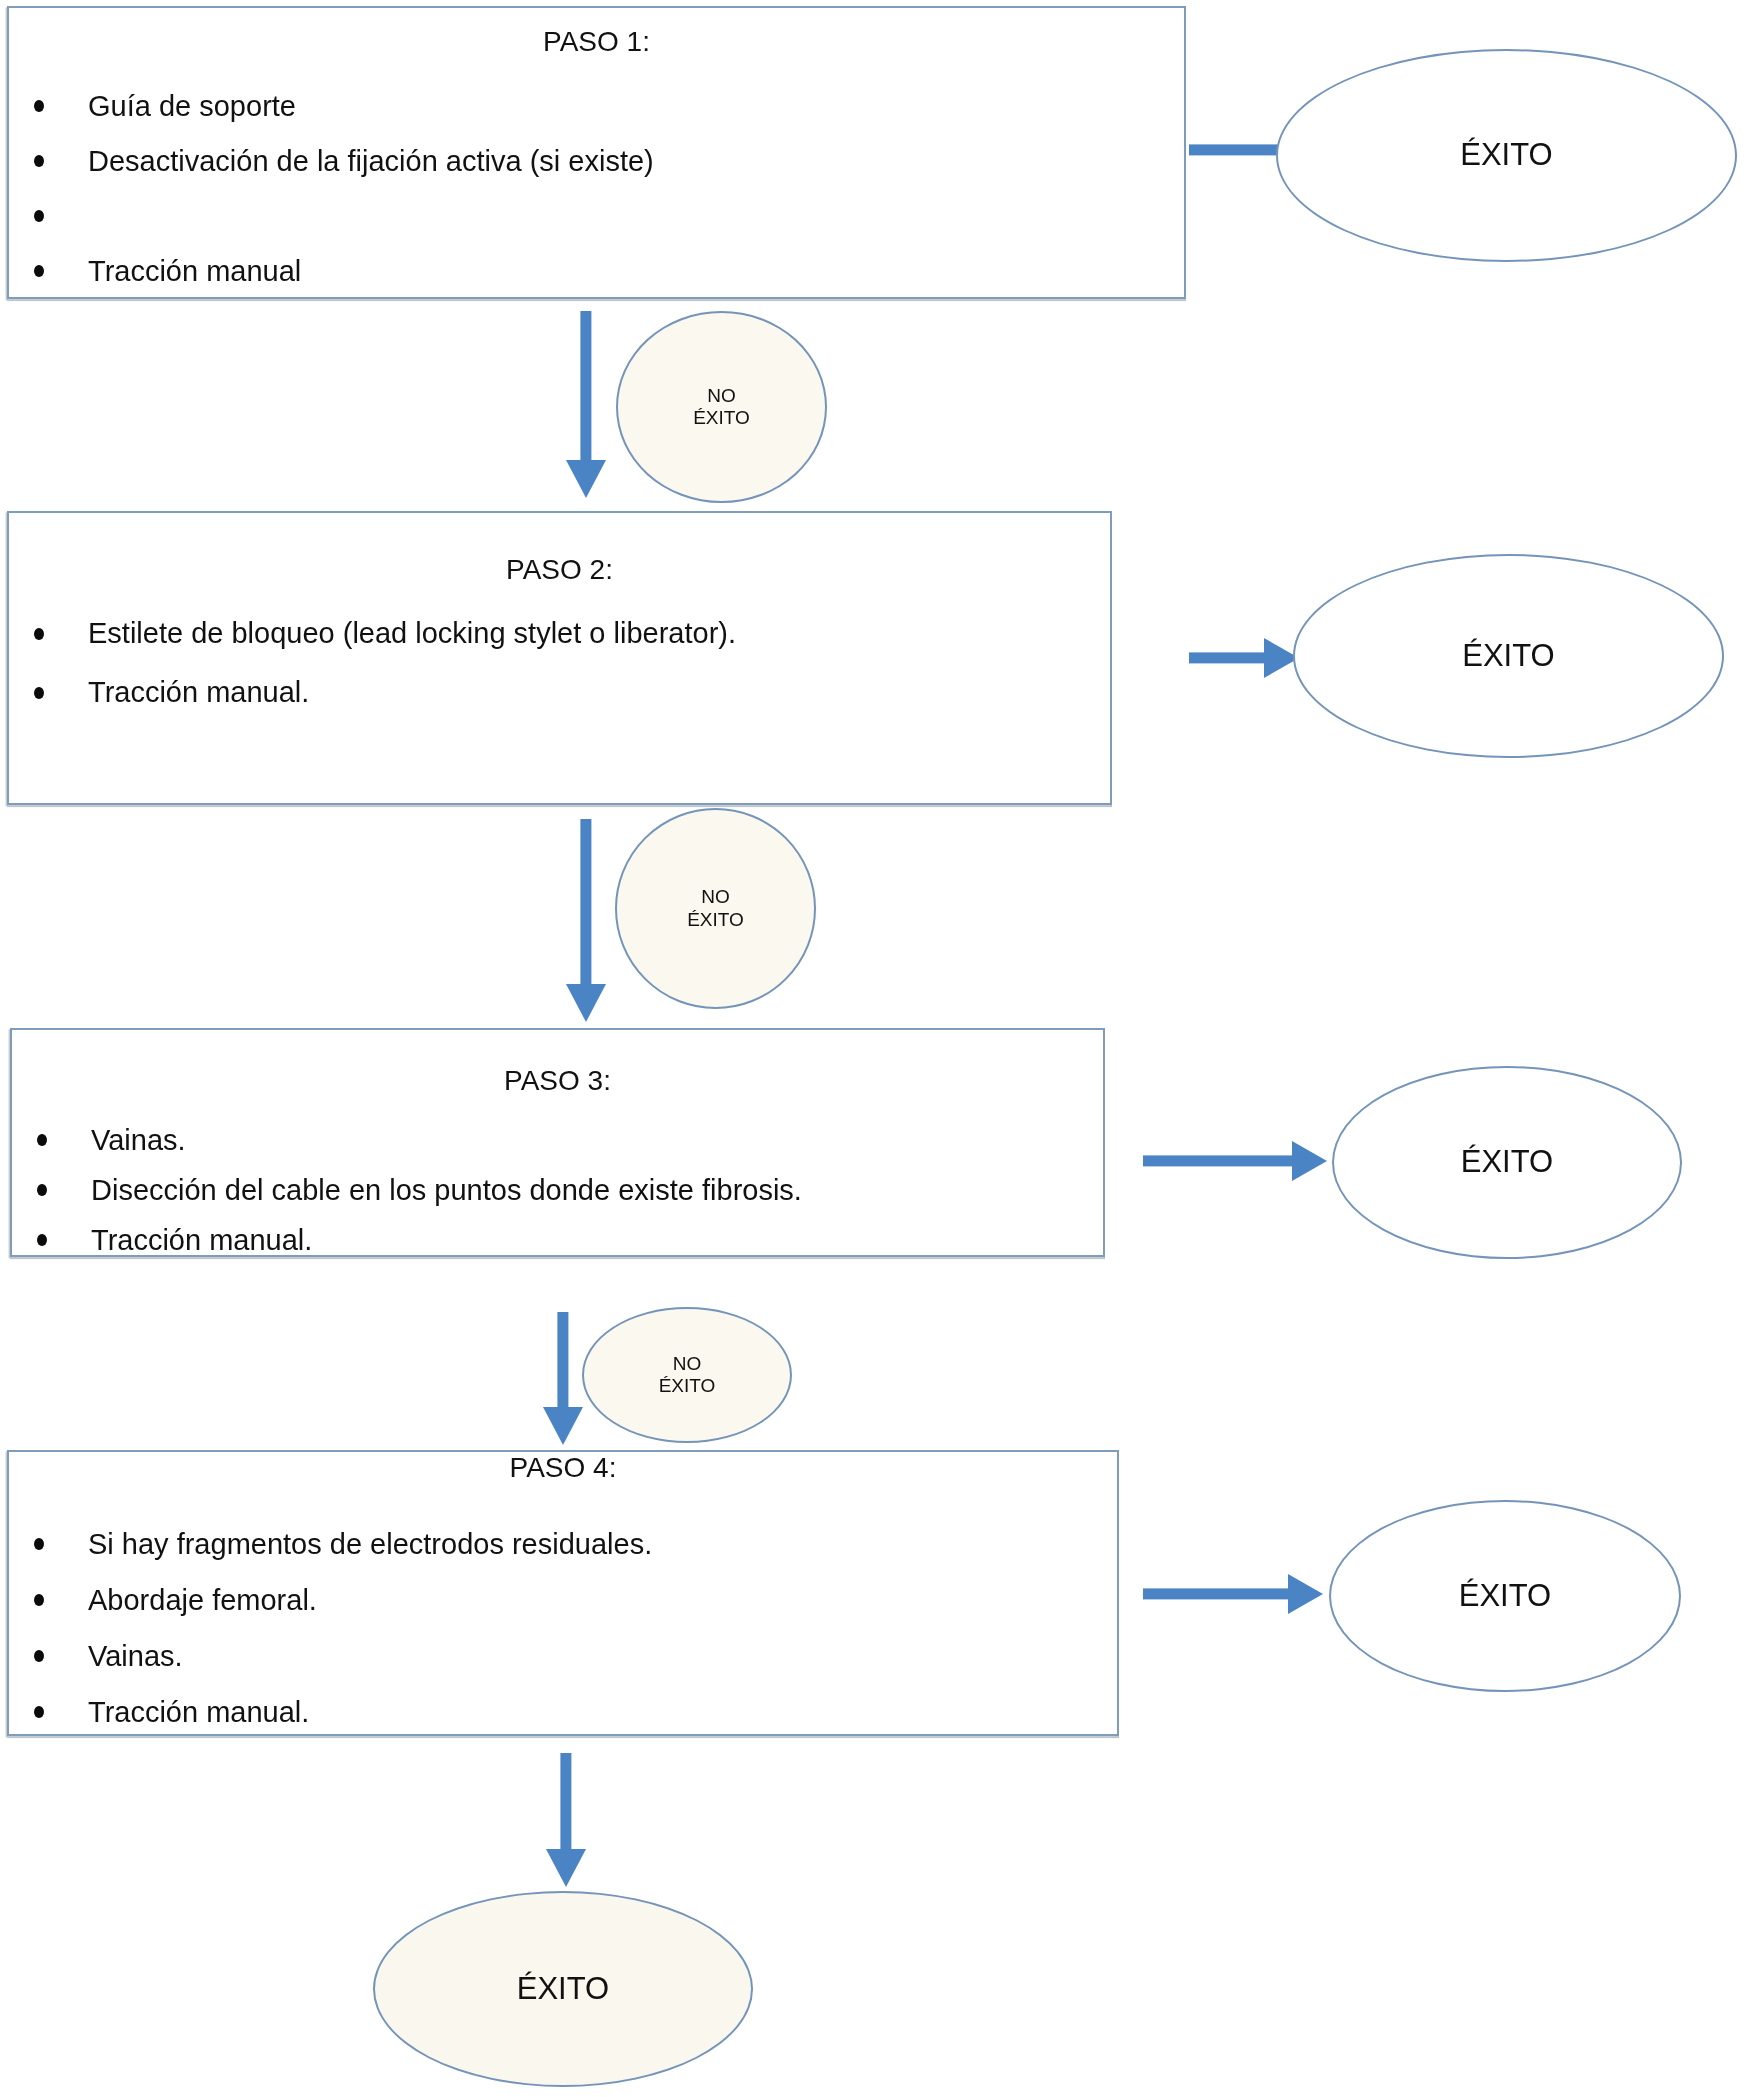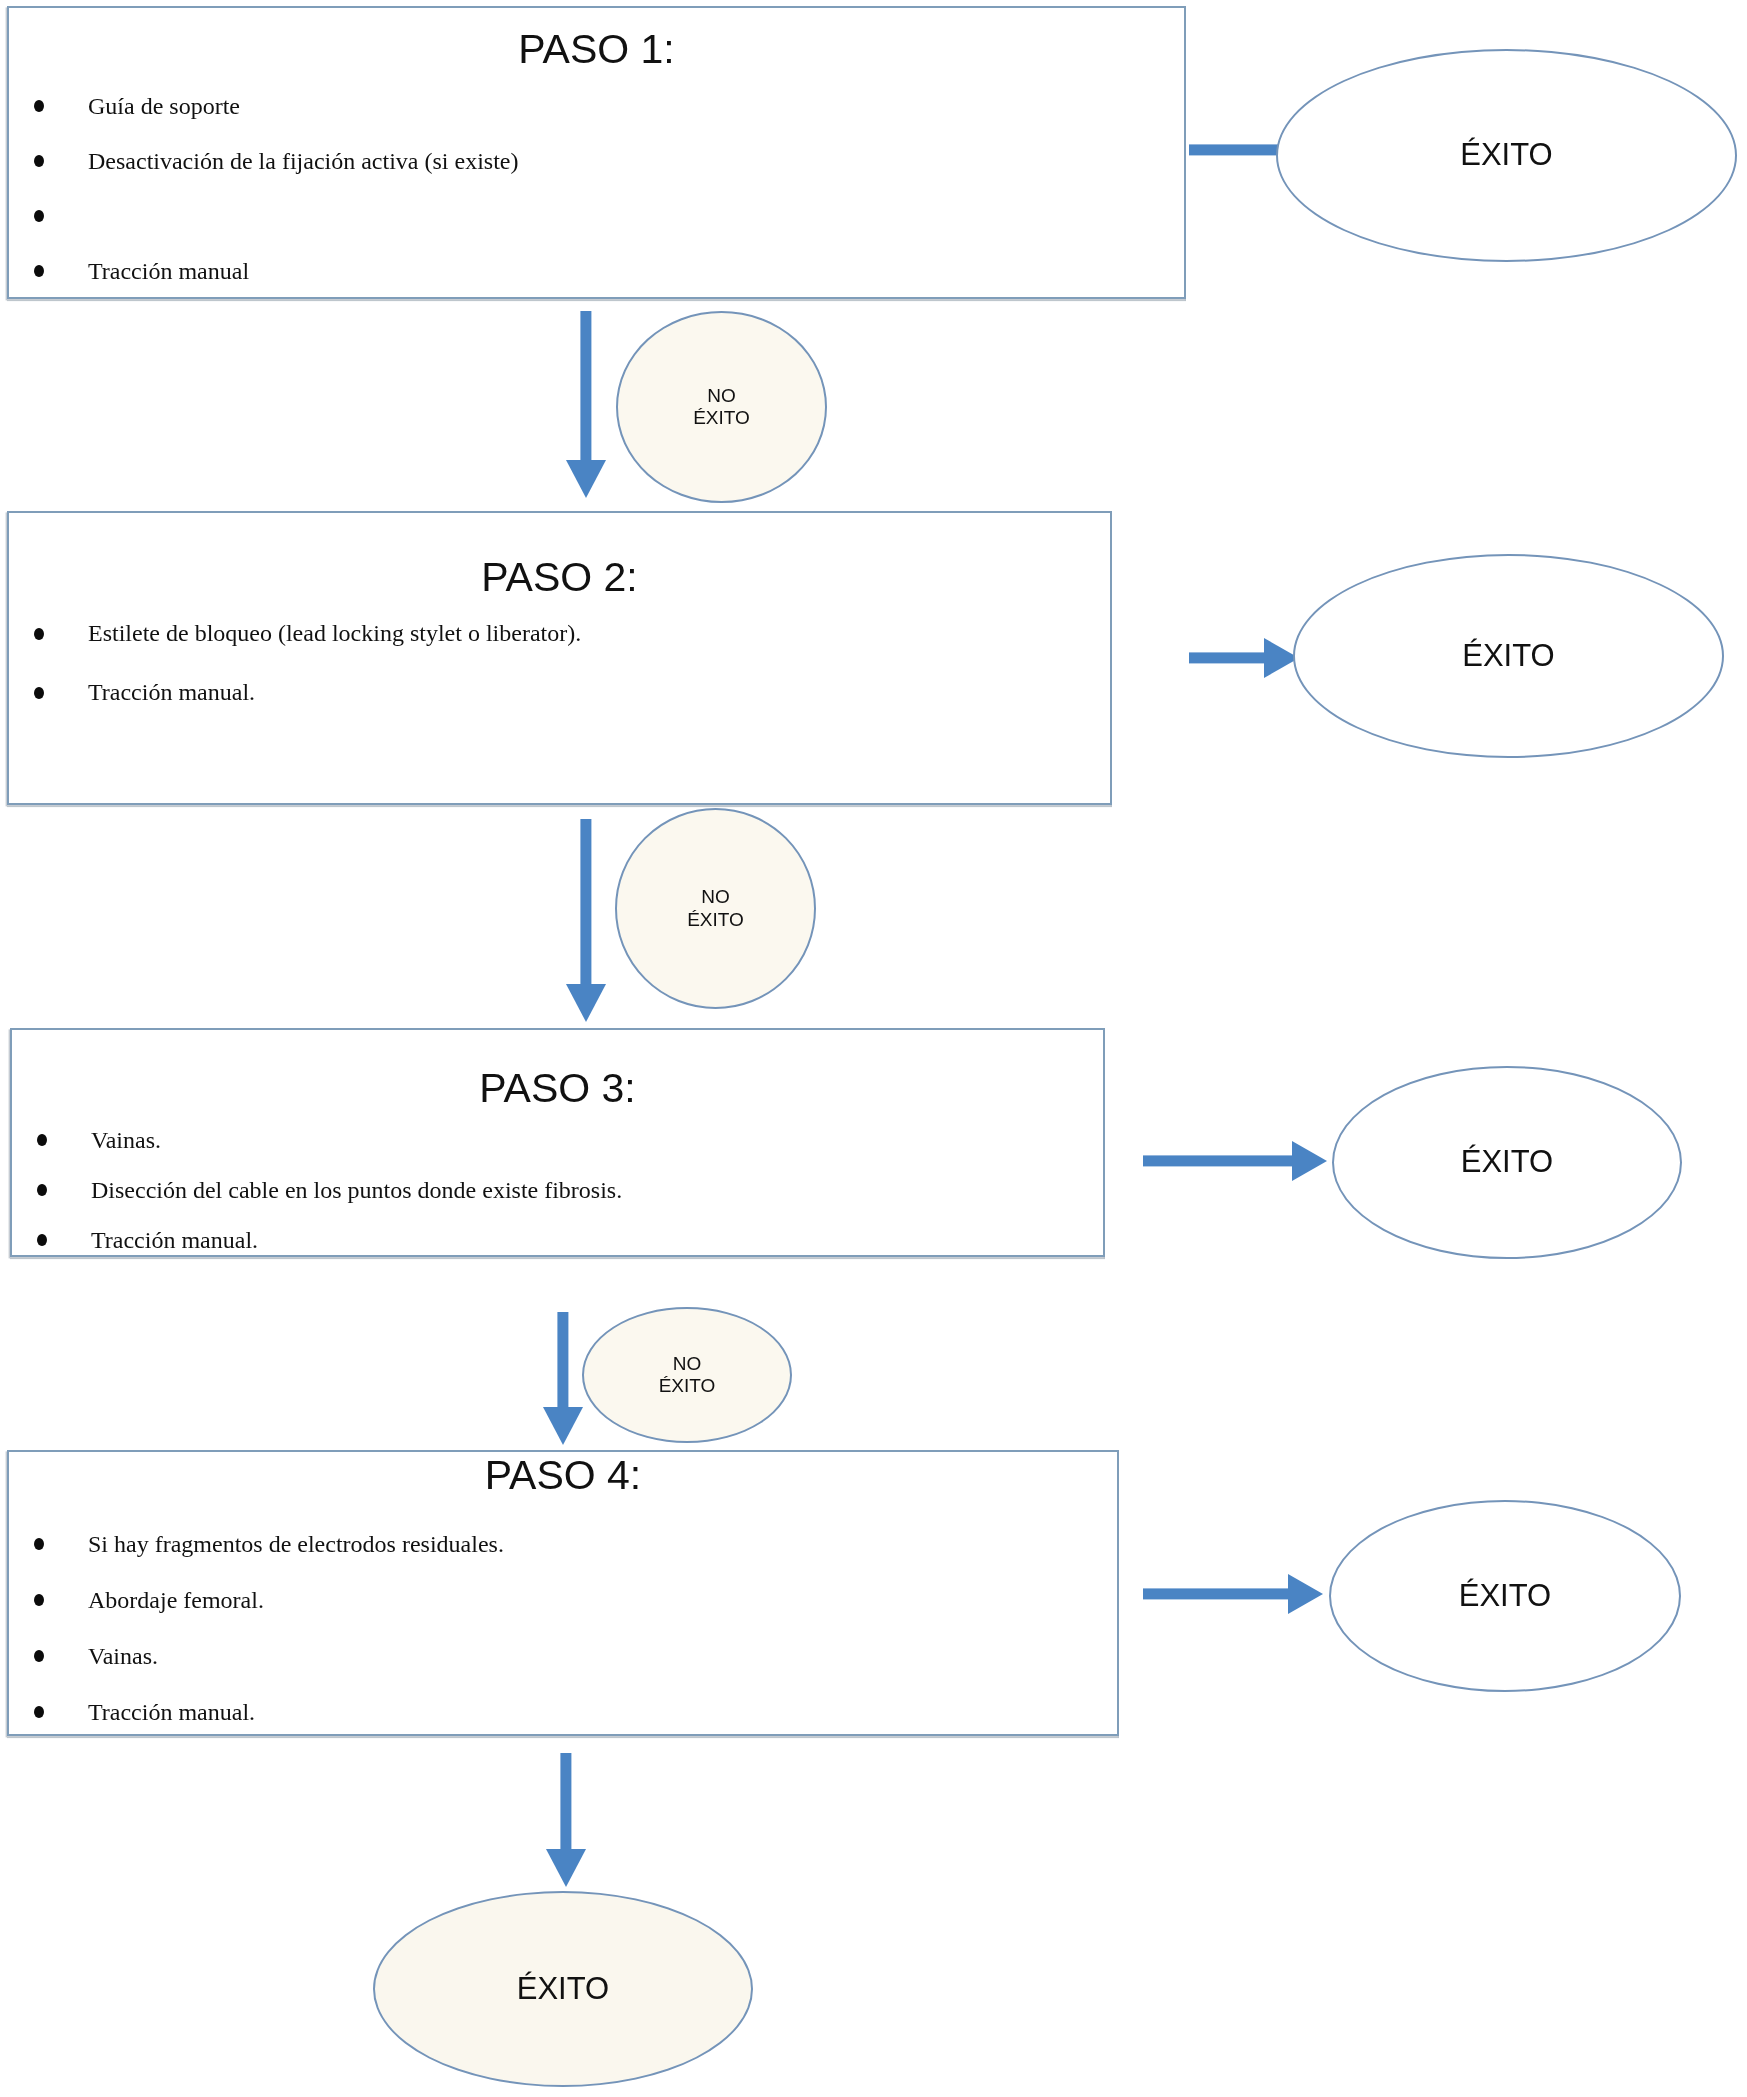--- a/index.html
+++ b/index.html
@@ -2,37 +2,37 @@
 <html style="--arrow: #4a84c4; --box_border: #7f9db9; --ellipse_border: #7494b9; --fail_fill: #fbf8ef; --success_fill: #ffffff; --final_fill: #faf7ee; --text: #111111;font-size:11.2px"><head>
 <meta charset="utf-8">
 <style>
   html,body{margin:0;padding:0;background:#ffffff;}
   body{width:1748px;height:2097px;position:relative;font-family:"Liberation Sans",sans-serif;color:var(--text,#111);}
   #canvas{position:absolute;left:0;top:0;width:1748px;height:2097px;background:#fff;overflow:hidden;}
 
   
   .stepbox{position:absolute;background:#fff;border:2.1px solid var(--box_border,#7f9db9);
            box-shadow:-1.4px 1.4px 0 0 #c6ccd3, 0 2.1px 0 0 #b9c1c9;box-sizing:border-box;}
-  .stepbox .title{width:100%;text-align:center;font-size:41px;letter-spacing:0px;color:var(--text,#111);}
+  .stepbox .title{width:100%;text-align:center;font-size:28px;letter-spacing:0px;color:var(--text,#111);}
   .b1 .title{padding-top:18px;}
   .b2 .title{padding-top:41px;}
   .b3 .title{padding-top:35px;}
   .b4 .title{}
   .bullets{position:absolute;left:0;margin:0;padding:0;list-style:none;width:100%;}
   .b1 .bullets{top:71px;}
   .b2 .bullets{top:91px;}
   .b3 .bullets{top:85px;}
   .b4 .bullets{top:64px;}
   .bullets li{position:relative;display:flex;align-items:center;padding-left:79px;box-sizing:border-box;}
   .b1 .bullets li{height:55px;}
   .b2 .bullets li{height:59px;}
   .b3 .bullets li{height:50px;}
   .b4 .bullets li{height:56px;}
   .dot{position:absolute;left:25px;top:50%;transform:translateY(-50%);width:9.8px;height:12px;border-radius:50%;background:#0b0b0b;}
-  .btxt{font-size:24px;letter-spacing:0px;white-space:nowrap;color:var(--text,#111);font-family:Liberation Serif, serif;}
+  .btxt{font-size:29px;letter-spacing:0px;white-space:nowrap;color:var(--text,#111);}
 
   
   .ellipse{position:absolute;border-radius:50%;display:flex;align-items:center;justify-content:center;box-sizing:border-box;}
   .success{border:2.1px solid var(--ellipse_border,#7494b9);background:var(--success_fill,#fff);}
   .fail{border:2.8px solid var(--ellipse_border,#7494b9);background:var(--fail_fill,#fbf8ef);}
   .final{border:2.1px solid var(--ellipse_border,#7494b9);background:var(--final_fill,#faf7ee);}
   .ellipse .lab{font-size:31px;text-align:center;line-height:1.18;color:var(--text,#111);}
   .fail .lab{font-size:19px;}
 
   

